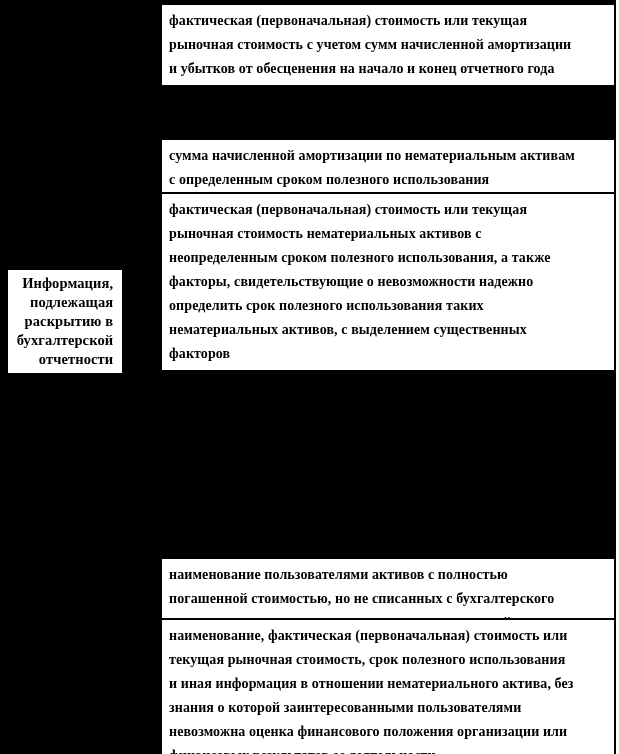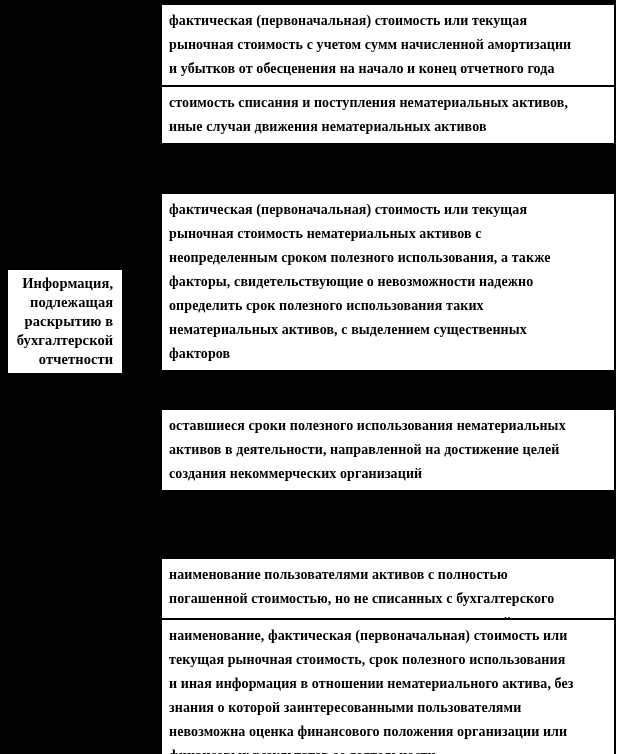--- a/index.html
+++ b/index.html
@@ -62,42 +62,37 @@
 бухгалтерской
 отчетности</span>
   </div>
 
   <div class="node right-node" style="top:3px">
     <span class="box-text">фактическая  (первоначальная) стоимость или текущая
 рыночная стоимость с учетом сумм начисленной амортизации
 и убытков  от обесценения на начало и конец отчетного года</span>
   </div>
 
-  <div class="node right-node" style="top:85px">
-    <span class="box-text">стоимость списания и поступления нематериальных активов,
-иные случаи движения нематериальных активов</span>
+
+  <div class="node right-node" style="top:138px">
+    <span class="box-text">сумма начисленной амортизации по нематериальным активам
+с определенным сроком полезного использования</span>
   </div>
-
 
   <div class="node right-node" style="top:192px">
     <span class="box-text">фактическая  (первоначальная) стоимость или текущая
 рыночная стоимость нематериальных активов с
 неопределенным сроком полезного использования, а также
 факторы,  свидетельствующие  о невозможности надежно
 определить срок полезного использования таких
 нематериальных активов, с выделением существенных
 факторов</span>
   </div>
 
 
-  <div class="node right-node" style="top:408px">
-    <span class="box-text">оставшиеся сроки полезного использования нематериальных
-активов в деятельности, направленной на достижение целей
-создания некоммерческих  организаций</span>
-  </div>
 
 
   <div class="node right-node" style="top:557px">
     <span class="box-text">наименование пользователями активов  с полностью
 погашенной стоимостью,  но не списанных с бухгалтерского
 учета и используемых  для получения экономической выгоды</span>
   </div>
 
   <div class="node right-node" style="top:618px">
     <span class="box-text">наименование, фактическая  (первоначальная)  стоимость или

